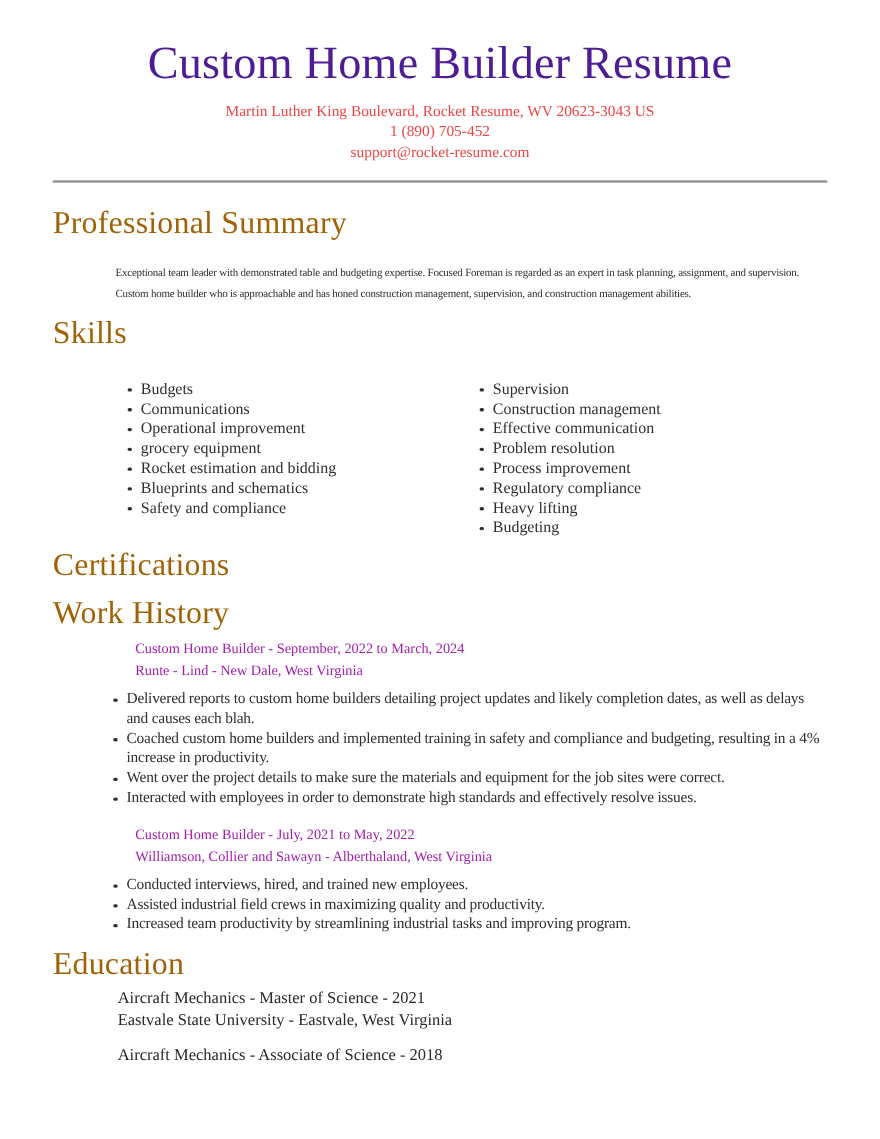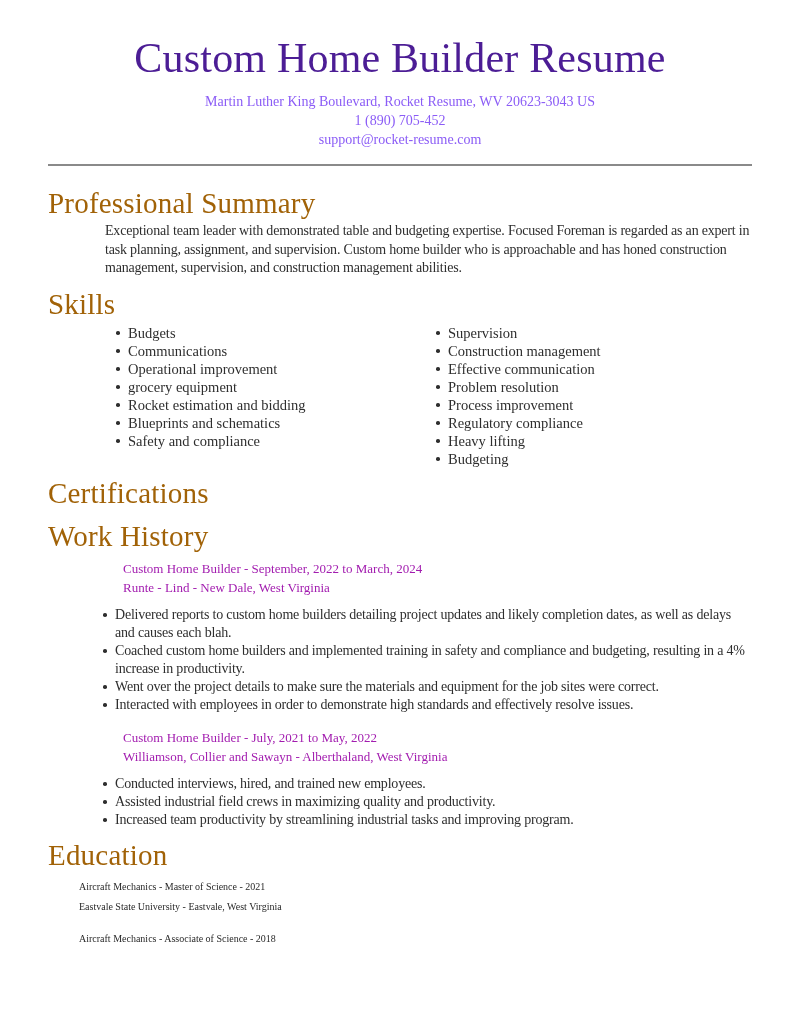--- a/index.html
+++ b/index.html
@@ -22,21 +22,21 @@
     line-height: 40px;
     font-weight: 400;
     color: #4c1d95;
     letter-spacing: 0.2px;
   }
   .contact {
     margin-top: 14px;
     text-align: center;
     font-size: 14px;
     line-height: 19px;
-    color: #8b5cf6;
+    color: #ef4444;
   }
   .rule {
     margin-top: 15px;
     height: 2px;
     background: #8a8a8a;
     border: none;
   }
 
   
   .section-heading {
@@ -47,24 +47,24 @@
     letter-spacing: 0.2px;
   }
   .h-summary  { margin-top: 20px; }
   .h-skills   { margin-top: 9px; }
   .h-certs    { margin-top: 8px; }
   .h-work     { margin-top: 9px; }
   .h-edu      { margin-top: 9px; }
 
   
   .summary-text {
-    margin-top: 2px;
+    margin-top: 20px;
     margin-left: 57px;
     width: 648px;
-    font-size: 14px;
+    font-size: 10px;
     line-height: 18.5px;
     letter-spacing: -0.2px;
   }
 
   
   ul { list-style: none; }
   li { position: relative; }
   li::before {
     content: "";
     position: absolute;
@@ -72,21 +72,21 @@
     top: 7.5px;
     width: 3.5px;
     height: 3.5px;
     border-radius: 50%;
     background: #2e2e2e;
   }
 
   
   .skills-cols {
     display: flex;
-    margin-top: 3px;
+    margin-top: 25px;
     margin-left: 57px;
     justify-content: flex-end;
   }
   .skills-col1 { width: 320px; }
   .skills-col2 { flex: 1; }
   .skills-cols ul { padding-left: 23px; }
   .skills-cols li {
     font-size: 14.5px;
     line-height: 18px;
   }
@@ -118,22 +118,22 @@
     width: 660px;
   }
   .job-bullets li {
     font-size: 14px;
     line-height: 18px;
     letter-spacing: -0.2px;
   }
 
   
   .edu-entry {
-    margin-left: 31px;
-    font-size: 10px;
+    margin-left: 59px;
+    font-size: 15px;
     line-height: 20px;
     color: #292929;
   }
   .edu-entry-1 { margin-top: 5px; }
   .edu-entry-2 { margin-top: 12px; }
 </style>
 </head>
 <body>
 
 <div class="page">

